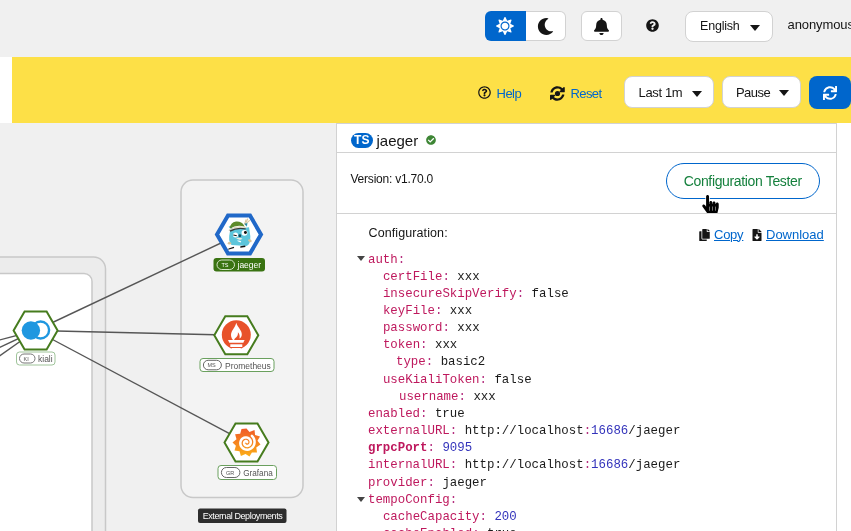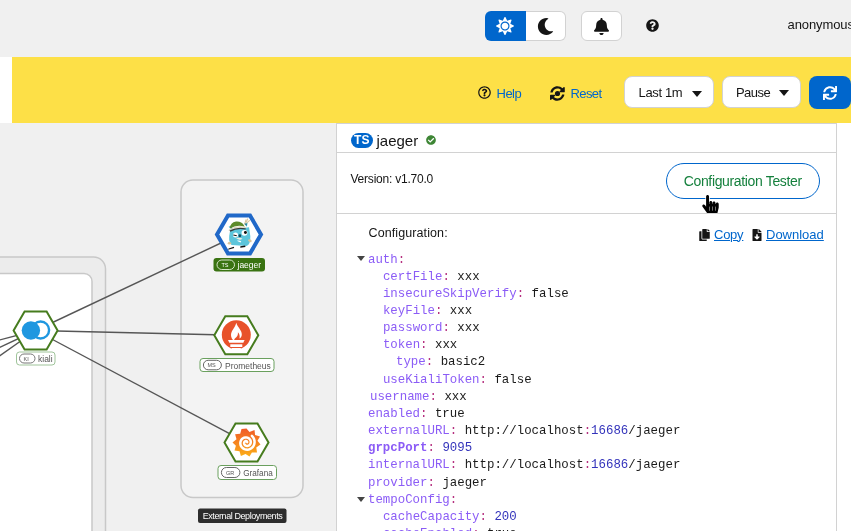--- a/index.html
+++ b/index.html
@@ -35,20 +35,24 @@
   <div class="abs" style="left:581px; top:11px; width:41px; height:30px; background:#fff; border:1px solid #d2d2d2; border-radius:6px;">
     <svg width="17" height="17" viewBox="0 0 448 512" style="position:absolute; left:11px; top:6px;">
       <path fill="#151515" d="M224 512c35.32 0 63.97-28.65 63.97-64H160.03c0 35.35 28.65 64 63.97 64zm215.39-149.71c-19.32-20.76-55.47-51.99-55.47-154.29 0-77.7-54.48-139.9-127.94-155.16V32c0-17.67-14.32-32-31.98-32s-31.98 14.33-31.98 32v20.84C118.56 68.1 64.08 130.3 64.08 208c0 102.3-36.15 133.53-55.47 154.29-6 6.45-8.66 14.16-8.61 21.71.11 16.4 12.98 32 32.1 32h383.8c19.12 0 32-15.6 32.1-32 .05-7.55-2.61-15.27-8.61-21.71z"></path>
     </svg>
   </div>
 
   <svg width="13" height="13" viewBox="0 0 512 512" style="position:absolute; left:646px; top:19px;">
     <path fill="#151515" d="M504 256c0 136.997-111.043 248-248 248S8 392.997 8 256C8 119.083 119.043 8 256 8s248 111.083 248 248zM262.655 90c-54.497 0-89.255 22.957-116.549 63.758-3.536 5.286-2.353 12.415 2.715 16.258l34.699 26.31c5.205 3.947 12.621 3.008 16.665-2.122 17.864-22.658 30.113-35.797 57.303-35.797 20.429 0 45.698 13.148 45.698 32.958 0 14.976-12.363 22.667-32.534 33.976C247.128 238.528 216 254.941 216 296v4c0 6.627 5.373 12 12 12h56c6.627 0 12-5.373 12-12v-1.333c0-28.462 83.186-29.647 83.186-106.667 0-58.002-60.165-102-116.531-102zM256 338c-25.365 0-46 20.635-46 46 0 25.364 20.635 46 46 46s46-20.636 46-46c0-25.365-20.635-46-46-46z"></path>
   </svg>
 
+  <div class="btn" style="left:685px; top:11px; width:87.5px; height:31px;">
+    <span style="position:absolute; left:14px; top:7px; font-size:12.5px; letter-spacing:-0.2px;">English</span>
+    <span class="caret" style="position:absolute; left:64px; top:13px;"></span>
+  </div>
   <div class="abs" style="left:787.5px; top:17px; font-size:13px; color:#151515; font-weight:500; letter-spacing:-0.1px;">anonymous</div>
 </div>
 
 <div class="toolbar">
 
   <svg width="13" height="13" viewBox="0 0 512 512" style="position:absolute; left:466px; top:29px;">
     <path fill="#151515" d="M256 8C119.043 8 8 119.083 8 256c0 136.997 111.043 248 248 248s248-111.003 248-248C504 119.083 392.957 8 256 8zm0 448c-110.532 0-200-89.431-200-200 0-110.495 89.472-200 200-200 110.491 0 200 89.471 200 200 0 110.53-89.431 200-200 200zm107.244-255.2c0 67.052-72.421 68.084-72.421 92.863V300c0 6.627-5.373 12-12 12h-45.647c-6.627 0-12-5.373-12-12v-8.659c0-35.745 27.1-50.034 47.579-61.516 17.561-9.845 28.324-16.541 28.324-29.579 0-17.246-21.999-28.693-39.784-28.693-23.189 0-33.894 10.977-48.942 29.969-4.057 5.12-11.46 6.071-16.666 2.124l-27.824-21.098c-5.107-3.872-6.251-11.066-2.644-16.363C184.846 131.491 214.94 112 261.794 112c49.071 0 101.45 38.304 101.45 88.8zM298 368c0 23.159-18.841 42-42 42s-42-18.841-42-42 18.841-42 42-42 42 18.841 42 42z"></path>
   </svg>
   <span class="bluelink" style="position:absolute; left:484.5px; top:28.5px; font-size:13px; letter-spacing:-0.5px;">Help</span>
 
@@ -223,25 +227,25 @@
   <a class="bluelink" style="position:absolute; left:429px; top:102.5px; font-size:13px; text-decoration:underline;">Download</a>
 
   <div class="abs" style="left:0px; top:127.5px; font-family:'Liberation Mono', monospace; font-size:12.4px; line-height:17.15px; white-space:pre;"><div style="position:relative;"><span style="position:absolute; left:20px; top:4.5px; width:0; height:0; border-left:4px solid transparent; border-right:4px solid transparent; border-top:5px solid #444;"></span><span class="k" style="padding-left:31px;">auth</span><span class="c">:</span>
 <span class="k" style="padding-left:45.9px;">certFile</span><span class="c">:</span> <span class="v">xxx</span>
 <span class="k" style="padding-left:45.9px;">insecureSkipVerify</span><span class="c">:</span> <span class="v">false</span>
 <span class="k" style="padding-left:45.9px;">keyFile</span><span class="c">:</span> <span class="v">xxx</span>
 <span class="k" style="padding-left:45.9px;">password</span><span class="c">:</span> <span class="v">xxx</span>
 <span class="k" style="padding-left:45.9px;">token</span><span class="c">:</span> <span class="v">xxx</span>
 <span class="k" style="padding-left:59px;font-family:Liberation Mono, monospace;">type</span><span class="c">:</span> <span class="v">basic2</span>
 <span class="k" style="padding-left:45.9px;">useKialiToken</span><span class="c">:</span> <span class="v">false</span>
-<span class="k" style="padding-left:33px;">username</span><span class="c">:</span> <span class="v">xxx</span>
+<span class="k" style="padding-left:62px;">username</span><span class="c">:</span> <span class="v">xxx</span>
 <span class="k" style="padding-left:31px;">enabled</span><span class="c">:</span> <span class="v">true</span>
 <span class="k" style="padding-left:31px;">externalURL</span><span class="c">:</span> <span class="v">http://localhost</span><span class="c">:</span><span class="n">16686</span><span class="v">/jaeger</span>
 <span class="k" style="padding-left:31px;font-weight:bold;">grpcPort</span><span class="c">:</span> <span class="n">9095</span>
 <span class="k" style="padding-left:31px;">internalURL</span><span class="c">:</span> <span class="v">http://localhost</span><span class="c">:</span><span class="n">16686</span><span class="v">/jaeger</span>
 <span class="k" style="padding-left:31px;">provider</span><span class="c">:</span> <span class="v">jaeger</span>
 <span style="position:relative;"><span style="position:absolute; left:20px; top:4.5px; width:0; height:0; border-left:4px solid transparent; border-right:4px solid transparent; border-top:5px solid #444;"></span></span><span class="k" style="padding-left:31px;">tempoConfig</span><span class="c">:</span>
 <span class="k" style="padding-left:45.9px;">cacheCapacity</span><span class="c">:</span> <span class="n">200</span>
 <span class="k" style="padding-left:45.9px;">cacheEnabled</span><span class="c">:</span> <span class="v">true</span></div></div>
   <style>
-    .k { color:#8b5cf6; } .c { color:#b5307f; } .v { color:#1a1a1a; } .n { color:#3333bb; }
+    .k { color:#be185d; } .c { color:#b5307f; } .v { color:#1a1a1a; } .n { color:#3333bb; }
   </style>
 </div>
 
 </body></html>

